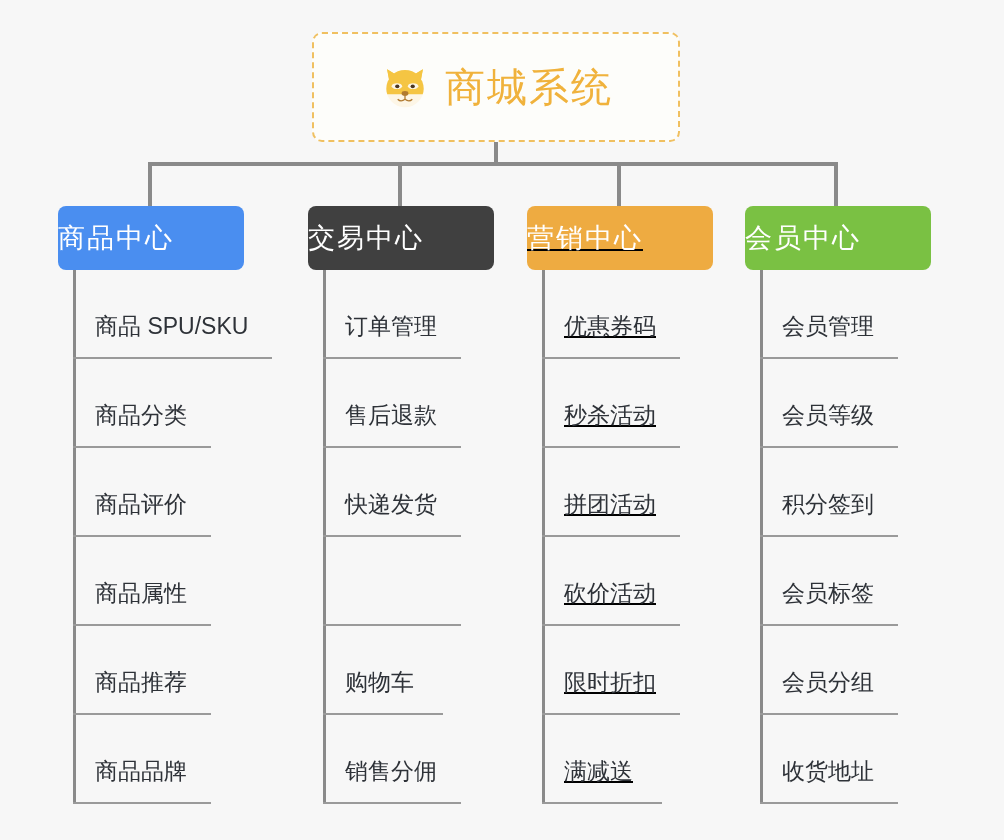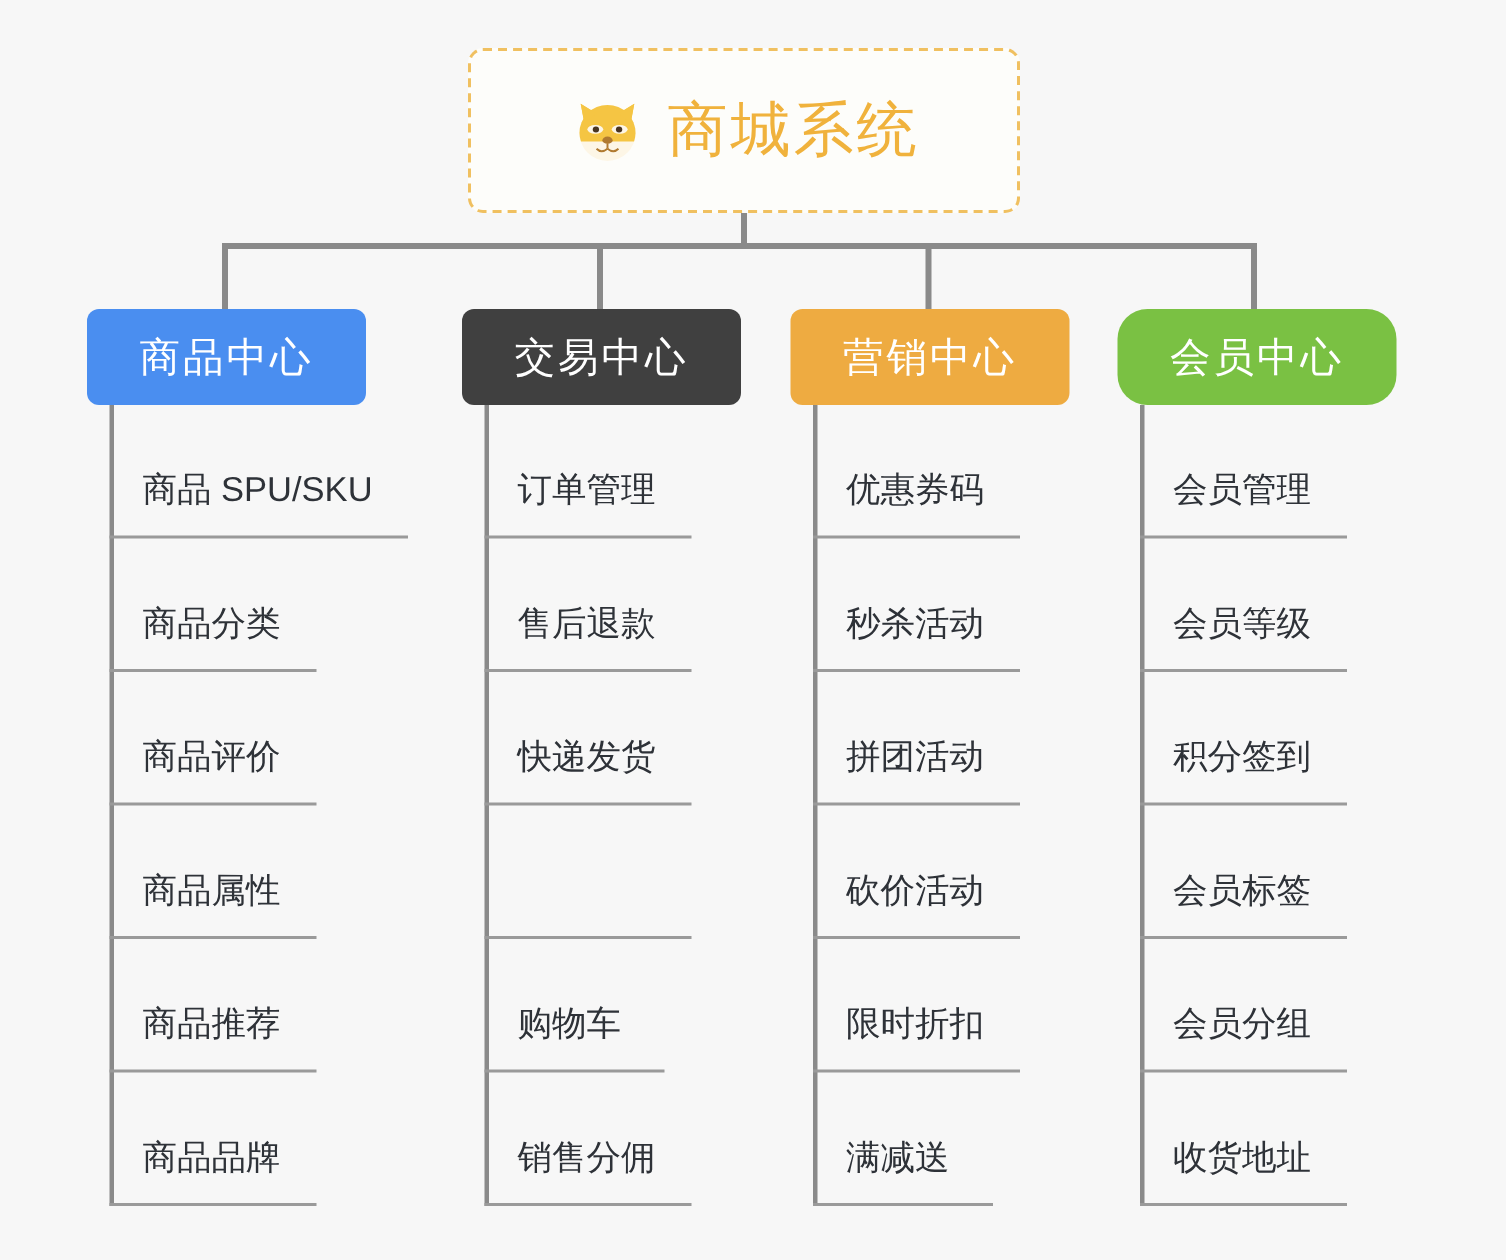--- a/index.html
+++ b/index.html
@@ -78,21 +78,21 @@
   
   .branch {
     position: absolute;
     top: 206px;
   }
   .branch-header {
     height: 64px;
     border-radius: 8px;
     display: flex;
     align-items: center;
-    justify-content: center;
+    justify-content: flex-start;
     color: #ffffff;
     font-size: 27px;
     letter-spacing: 2px;
     box-sizing: border-box;
   }
 
   
   .leaf-list {
     position: relative;
     margin-top: 0;
@@ -218,21 +218,21 @@
         <span class="leaf-label">购物车</span>
         <span class="leaf-underline" style="width: 120px; background: rgb(154, 154, 154);"></span>
       </div>
       <div class="leaf">
         <span class="leaf-label">销售分佣</span>
         <span class="leaf-underline" style="width: 138px; background: rgb(154, 154, 154);"></span>
       </div>
     </div>
   </div>
 
-  <div class="branch" style="left:527px; width:186px;">
+  <div class="branch" style="left:527px; width:186px;text-decoration:underline;">
     <div class="branch-header" style="background: rgb(238, 171, 65);">
       <span>营销中心</span>
     </div>
     <div class="leaf-list">
       <div class="spine" style="background: rgb(138, 138, 138); height: 534px;"></div>
       <div class="leaf">
         <span class="leaf-label">优惠券码</span>
         <span class="leaf-underline" style="width: 138px; background: rgb(154, 154, 154);"></span>
       </div>
       <div class="leaf">
@@ -252,21 +252,21 @@
         <span class="leaf-underline" style="width: 138px; background: rgb(154, 154, 154);"></span>
       </div>
       <div class="leaf">
         <span class="leaf-label">满减送</span>
         <span class="leaf-underline" style="width: 120px; background: rgb(154, 154, 154);"></span>
       </div>
     </div>
   </div>
 
   <div class="branch" style="left:745px; width:186px;">
-    <div class="branch-header" style="background: rgb(122, 193, 67); border-radius: 20px;">
+    <div class="branch-header" style="background: rgb(122, 193, 67);">
       <span>会员中心</span>
     </div>
     <div class="leaf-list">
       <div class="spine" style="background: rgb(138, 138, 138); height: 534px;"></div>
       <div class="leaf">
         <span class="leaf-label">会员管理</span>
         <span class="leaf-underline" style="width: 138px; background: rgb(154, 154, 154);"></span>
       </div>
       <div class="leaf">
         <span class="leaf-label">会员等级</span>

